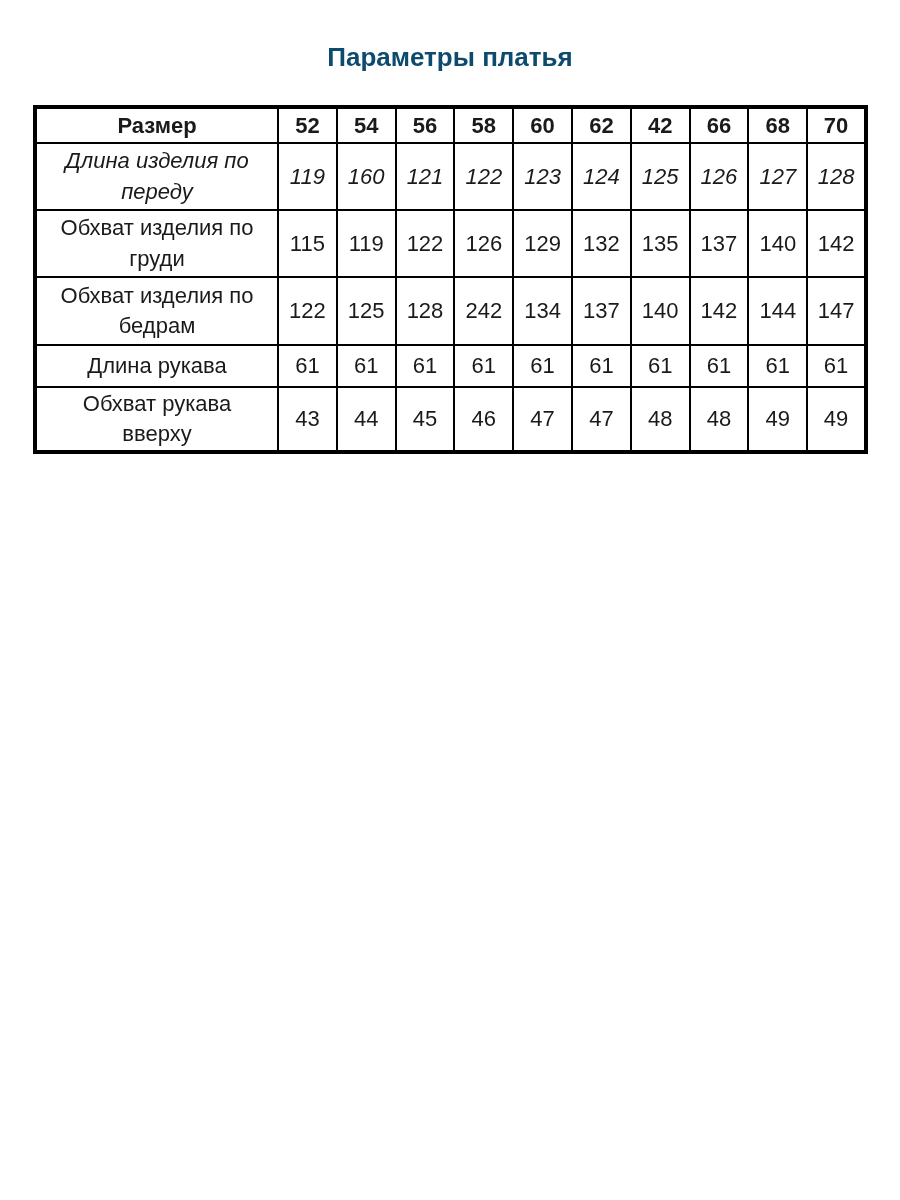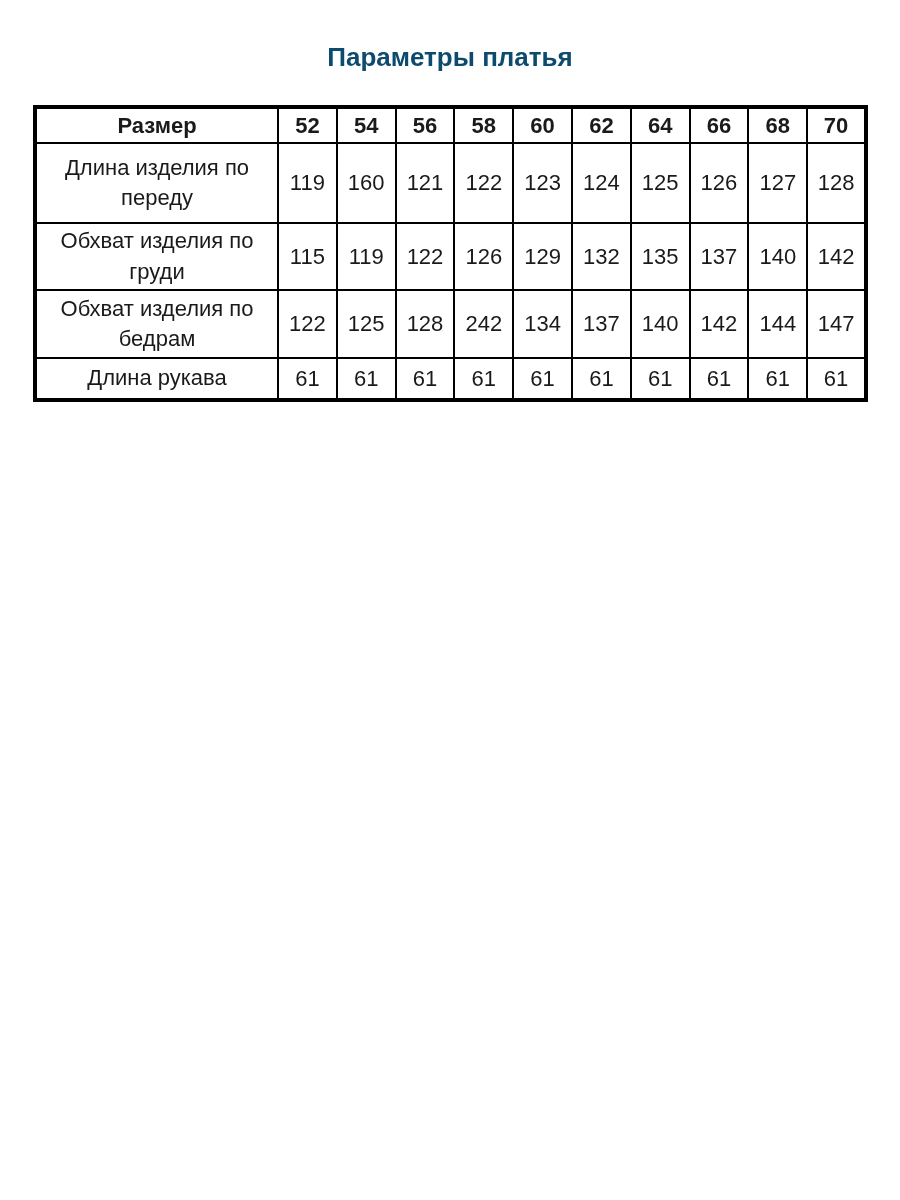--- a/index.html
+++ b/index.html
@@ -45,21 +45,21 @@
     overflow: hidden;
   }
   .size-table thead tr { height: 36px; }
   .size-table thead th { font-weight: 700; }
   .size-table .label-col { width: 240px; }
   .size-table tbody td { font-weight: 400; }
   .size-table tbody td.row-label {
     padding: 0 22px;
     line-height: 1.38;
   }
-  .size-table tbody tr:nth-child(1) { height: 80px; }
+  .size-table tbody tr:nth-child(1) { height: 67px; font-style: italic; }
   .size-table tbody tr:nth-child(2) { height: 67px; }
   .size-table tbody tr:nth-child(3) { height: 68px; }
   .size-table tbody tr:nth-child(4) { height: 42px; }
   .size-table tbody tr:nth-child(5) { height: 65px; }
 </style>
 </head>
 <body>
 
 <h1 class="page-title">Параметры платья</h1>
 
@@ -68,21 +68,21 @@
     <thead>
       <tr>
         <th class="label-col">Размер</th>
 
       <th>52</th>
           <th>54</th>
           <th>56</th>
           <th>58</th>
           <th>60</th>
           <th>62</th>
-          <th>64</th>
+          <th>42</th>
           <th>66</th>
           <th>68</th>
           <th>70</th>
         </tr>
     </thead>
     <tbody>
 
     <tr>
           <td class="row-label">Длина изделия по переду</td>
           <td>119</td>
@@ -128,15 +128,28 @@
           <td>61</td>
           <td>61</td>
           <td>61</td>
           <td>61</td>
           <td>61</td>
           <td>61</td>
           <td>61</td>
           <td>61</td>
           <td>61</td>
         </tr>
+        <tr>
+          <td class="row-label">Обхват рукава вверху</td>
+          <td>43</td>
+          <td>44</td>
+          <td>45</td>
+          <td>46</td>
+          <td>47</td>
+          <td>47</td>
+          <td>48</td>
+          <td>48</td>
+          <td>49</td>
+          <td>49</td>
+        </tr>
       </tbody>
   </table>
 </div>
 
 </body></html>

